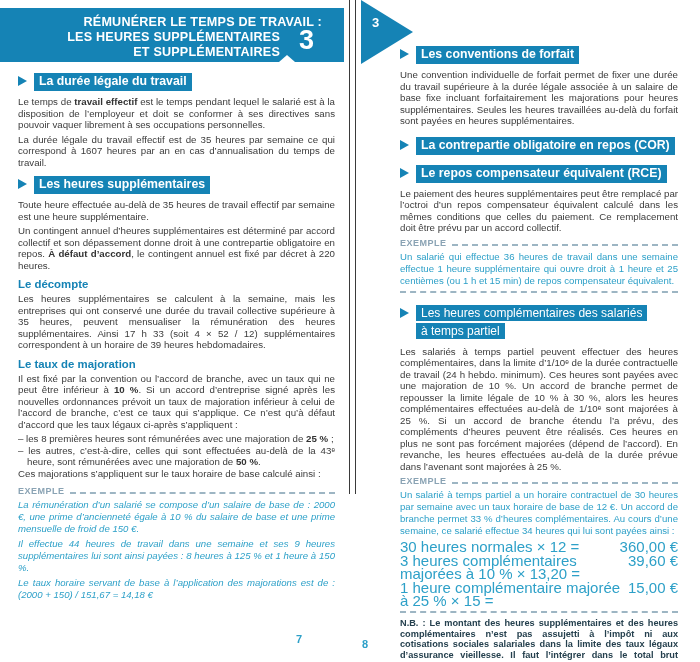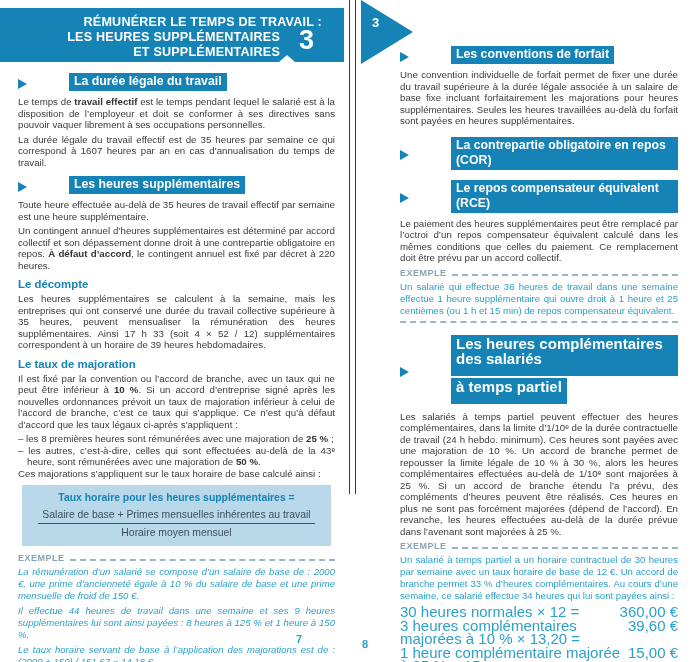--- a/index.html
+++ b/index.html
@@ -17,25 +17,25 @@
   .h-notch{position:absolute;bottom:0;left:279px;width:0;height:0;border-left:8px solid transparent;border-right:8px solid transparent;border-bottom:7px solid #fff;}
 
   
   .corner-tri{position:absolute;left:5px;top:0;width:0;height:0;border-top:32px solid transparent;border-bottom:32px solid transparent;border-left:52px solid #1583b5;}
   .corner-num{position:absolute;left:16px;top:15px;color:#fff;font-weight:bold;font-size:13px;}
 
   .content-l{margin:0 14px 0 18px;}
   .content-r{margin:0 22px 0 44px;padding-top:46px;}
 
   
-  .sh{display:flex;align-items:center;margin:8px 0 5px;gap:35px;}
+  .sh{display:flex;align-items:flex-start;margin:8px 0 5px;}
   .sh-first-l{margin-top:11px;}
   .sh .tri{flex:none;width:0;height:0;border-left:9px solid #1583b5;border-top:5px solid transparent;border-bottom:5px solid transparent;margin:3px 7px 0 0;}
   .sh .txt{background:#1583b5;color:#fff;font-weight:bold;font-size:12.3px;line-height:15px;padding:1px 5px 2px;}
-  .sh .txt2{display:inline-block;background:#1583b5;color:#fff;font-weight:bold;font-size:15px;line-height:15px;padding:1px 5px 10px;margin-bottom:2px;}
+  .sh .txt2{display:inline-block;background:#1583b5;color:#fff;font-weight:normal;font-size:12px;line-height:15px;padding:1px 5px 0;margin-bottom:2px;}
   .txt-col{display:flex;flex-direction:column;align-items:flex-start;}
 
   .subhead{color:#1583b5;font-weight:bold;font-size:11.4px;margin:7px 0 3px;}
 
   p.body{margin:0 0 3px;font-size:9.7px;line-height:11.5px;text-align:justify;}
   p.bullet{margin:0;padding-left:9px;text-indent:-9px;}
   b{font-weight:bold;color:#333;}
 
   
   .formula{margin:6px 4px 0 4px;background:#b9d8e9;text-align:center;padding:6px 8px 7px;}
@@ -94,25 +94,20 @@
 
       <div class="subhead">Le décompte</div>
       <p class="body">Les heures supplémentaires se calculent à la semaine, mais les entreprises qui ont conservé une durée du travail collective supérieure à 35 heures, peuvent mensualiser la rémunération des heures supplémentaires. Ainsi 17 h 33 (soit 4 × 52 / 12) supplémentaires correspondent à un horaire de 39 heures hebdomadaires.</p>
 
       <div class="subhead">Le taux de majoration</div>
       <p class="body">Il est fixé par la convention ou l’accord de branche, avec un taux qui ne peut être inférieur à <b>10 %</b>. Si un accord d’entreprise signé après les nouvelles ordonnances prévoit un taux de majoration inférieur à celui de l’accord de branche, c’est ce taux qui s’applique. Ce n’est qu’à défaut d’accord que les taux légaux ci-après s’appliquent :</p>
       <p class="body bullet">– les 8 premières heures sont rémunérées avec une majoration de <b>25 %</b> ;</p>
       <p class="body bullet">– les autres, c’est-à-dire, celles qui sont effectuées au-delà de la 43ᵉ heure, sont rémunérées avec une majoration de <b>50 %</b>.</p>
       <p class="body">Ces majorations s’appliquent sur le taux horaire de base calculé ainsi :</p>
 
-      <div class="formula">
-        <div class="f-title">Taux horaire pour les heures supplémentaires =</div>
-        <div><span class="f-num">Salaire de base + Primes mensuelles inhérentes au travail</span></div>
-        <div class="f-den">Horaire moyen mensuel</div>
-      </div>
 
       <div class="italic">
         <div class="ex-head">
           <span class="ex-label">EXEMPLE</span>
           <span class="ex-dash"></span>
         </div>
         <p class="ex-p">La rémunération d’un salarié se compose d’un salaire de base de : 2000 €, une prime d’ancienneté égale à 10 % du salaire de base et une prime mensuelle de froid de 150 €.</p>
         <p class="ex-p">Il effectue 44 heures de travail dans une semaine et ses 9 heures supplémentaires lui sont ainsi payées : 8 heures à 125 % et 1 heure à 150 %.</p>
         <p class="ex-p">Le taux horaire servant de base à l’application des majorations est de : (2000 + 150) / 151,67 = 14,18 €</p>
 

